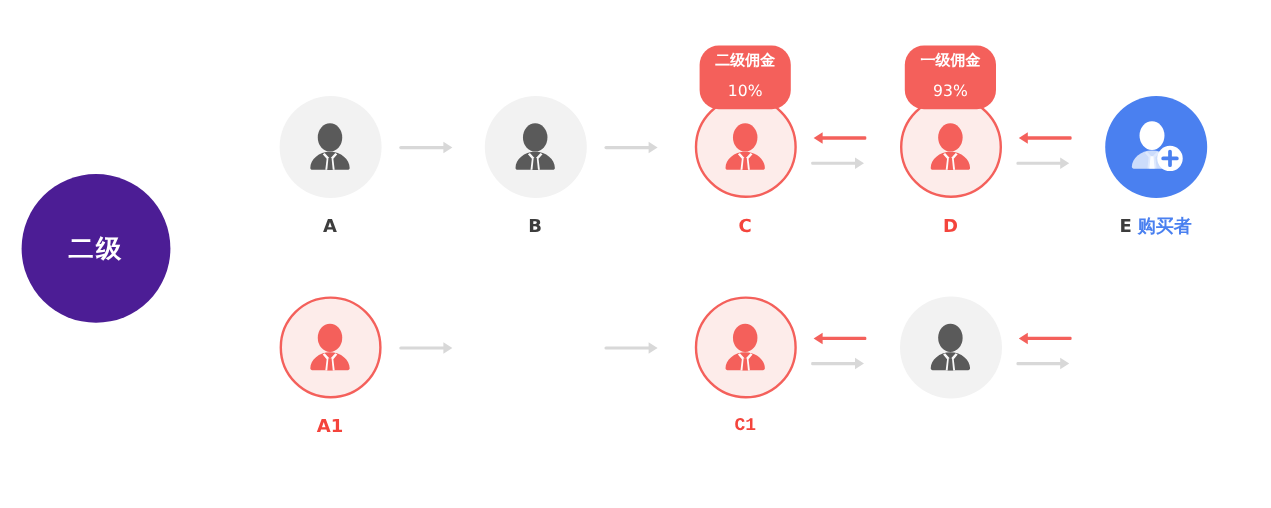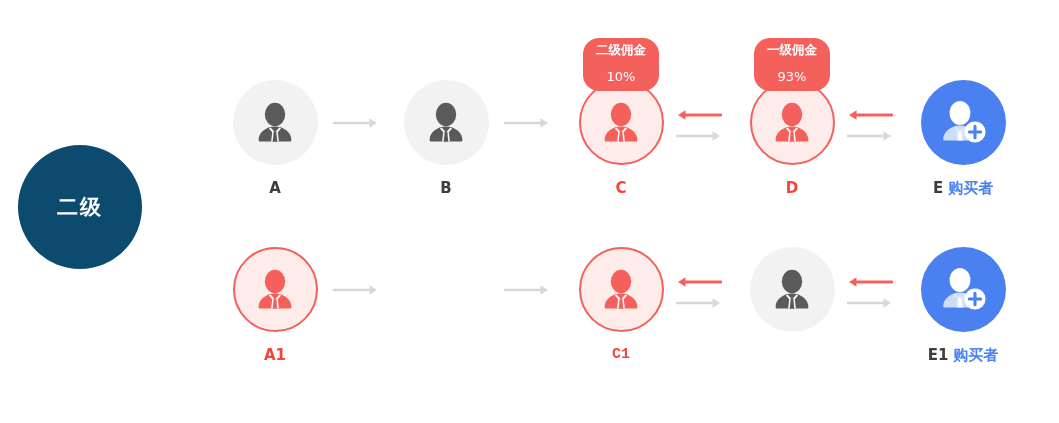--- a/index.html
+++ b/index.html
@@ -11,21 +11,21 @@
     position:relative;
   }
   #stage{position:absolute;left:0;top:0;width:1059px;height:423px;}
 
   
   .level-circle{
     position:absolute;
     left:18px;top:145px;
     width:124px;height:124px;
     border-radius:50%;
-    background:#0c4a6e;
+    background:#4c1d95;
     display:flex;align-items:center;justify-content:center;
   }
   .level-circle .lvl-text{
     color:#ffffff;
     font-size:21px;
     font-weight:bold;
     letter-spacing:2px;
   }
 
   
@@ -234,35 +234,20 @@
         <span>
           <svg width="46" height="46" viewBox="0 0 46 46">
             <ellipse cx="23" cy="14.5" rx="10.2" ry="11.8" fill="#5a5a5a"></ellipse>
             <path d="M23 26.5c-9.2 0-16.4 6.4-16.4 13.4 0 .9.7 1.6 1.6 1.6h29.6c.9 0 1.6-.7 1.6-1.6 0-7-7.2-13.4-16.4-13.4z" fill="#5a5a5a"></path>
             <path d="M18.6 27.4 23 32.2l4.4-4.8 1.7 1.1-3.3 3.8 1.1 9.2h-7.8l1.1-9.2-3.3-3.8z" fill="#ffffff" opacity="0.96"></path>
             <path d="M21.7 31.6h2.6l1 10.1h-4.6z" fill="#5a5a5a"></path>
           </svg>
         </span>
       </div>
     </div>
-    <div class="node" style="left: 908px; top: 247px;">
-      <div class="avatar blue">
-        <span>
-          <svg width="52" height="48" viewBox="0 0 52 48">
-            <ellipse cx="23" cy="14" rx="10.4" ry="12" fill="#ffffff"></ellipse>
-            <path d="M23 26.4c-9.4 0-16.8 6.5-16.8 13.6 0 .9.7 1.6 1.6 1.6h30.4c.9 0 1.6-.7 1.6-1.6 0-7.1-7.4-13.6-16.8-13.6z" fill="#ffffff" opacity="0.72"></path>
-            <path d="M18.7 27.2 23 31.9l4.3-4.7 1.7 1.1-3.2 3.7 1 9.2h-7.6l1-9.2-3.2-3.7z" fill="#dfe9fd"></path>
-            <path d="M21.8 31.3h2.4l1 10.2h-4.4z" fill="#ffffff" opacity="0.9"></path>
-            <circle cx="38" cy="33" r="10.6" fill="#ffffff"></circle>
-            <path d="M38 27.3v11.4M32.3 33h11.4" stroke="#4a80f0" stroke-width="3.1" stroke-linecap="round"></path>
-          </svg>
-        </span>
-      </div>
-      <div class="node-label"><span class="lab-dark">E1</span><span class="sub lab-blue">购买者</span></div>
-    </div>
     <div class="arrow" style="left: 333px; top: 284px;">
       <svg width="46" height="12" viewBox="0 0 46 12">
         <path d="M1 6h38" stroke="#d8d8d8" stroke-width="2.6" stroke-linecap="round"></path>
         <path d="M36.5 1.2 44 6l-7.5 4.8z" fill="#d8d8d8"></path>
       </svg>
     </div>
     <div class="arrow" style="left: 504px; top: 284px;">
       <svg width="46" height="12" viewBox="0 0 46 12">
         <path d="M1 6h38" stroke="#d8d8d8" stroke-width="2.6" stroke-linecap="round"></path>
         <path d="M36.5 1.2 44 6l-7.5 4.8z" fill="#d8d8d8"></path>

